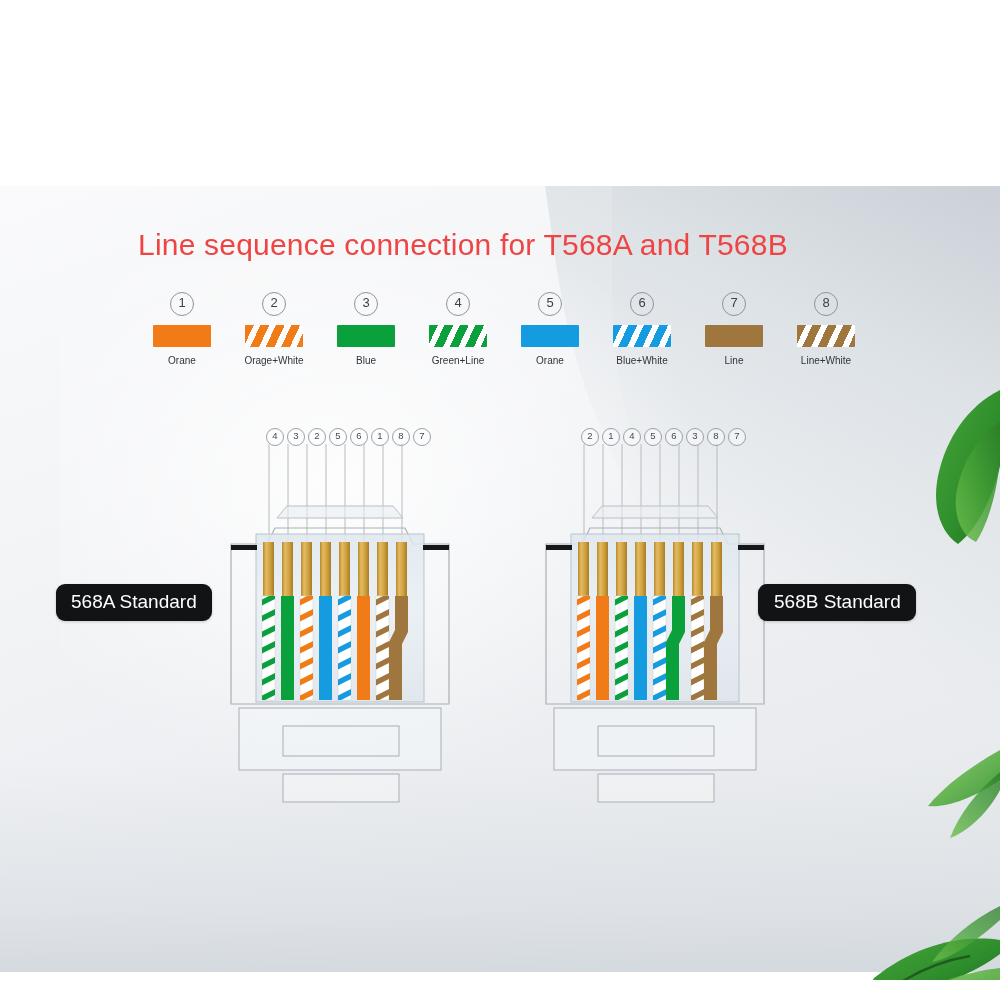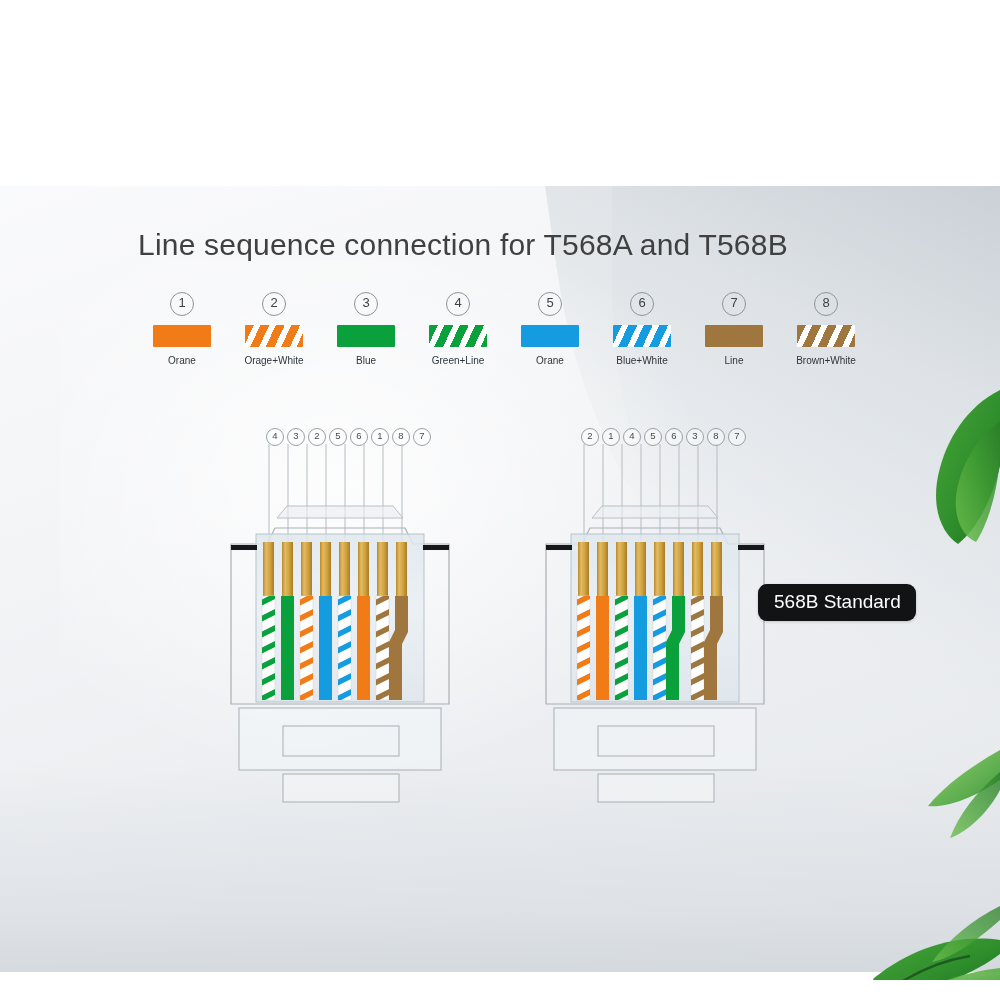--- a/index.html
+++ b/index.html
@@ -64,21 +64,21 @@
   
   .leaves { position: absolute; right: 0; top: 380px; width: 150px; height: 600px; }
   .leaves svg { display: block; }
 
   
   .title {
     position: absolute;
     left: 138px; top: 228px;
     font-size: 30px;
     font-weight: 400;
-    color: #404040;
+    color: #ef4444;
     letter-spacing: .2px;
     white-space: nowrap;
   }
 
   
   .legend {
     position: absolute;
     left: 136px; top: 292px;
     width: 736px;
     display: flex;
@@ -227,21 +227,21 @@
       <div class="lg-label">Blue+White</div>
     </div>
     <div class="legend-item">
       <div class="lg-num">7</div>
       <div class="lg-swatch" style="background:#a0763f"></div>
       <div class="lg-label">Line</div>
     </div>
     <div class="legend-item">
       <div class="lg-num">8</div>
       <div class="lg-swatch sw-striped" style="background-image:repeating-linear-gradient(115deg,#a0763f 0px,#a0763f 8px,#ffffff 8px,#ffffff 14px)"></div>
-      <div class="lg-label">Brown+White</div>
+      <div class="lg-label">Line+White</div>
     </div>
   </div>
 
   <div class="pinrow" style="left:266px; top:428px;">
     <div class="pin-circle">4</div>
     <div class="pin-circle">3</div>
     <div class="pin-circle">2</div>
     <div class="pin-circle">5</div>
     <div class="pin-circle">6</div>
     <div class="pin-circle">1</div>
@@ -382,20 +382,21 @@
 
         <path d="M170 152 L183 152 L183 188 L177 200 L177 256 L164 256 L164 198 L170 186 Z" fill="#a0763f"></path>
       </g>
 
       <rect x="14" y="264" width="202" height="62" fill="#f3f5f7" fill-opacity=".55" stroke="#aeb5bb" stroke-width="1.1"></rect>
       <rect x="58" y="282" width="116" height="30" fill="none" stroke="#aeb5bb" stroke-width="1.1"></rect>
       <rect x="58" y="330" width="116" height="28" fill="#f5f7f8" fill-opacity=".5" stroke="#aeb5bb" stroke-width="1.1"></rect>
     </svg>
   </div>
 
+  <div class="badge" style="left:56px; top:584px;">568A Standard</div>
 
   <div class="pinrow" style="left:581px; top:428px;">
     <div class="pin-circle">2</div>
     <div class="pin-circle">1</div>
     <div class="pin-circle">4</div>
     <div class="pin-circle">5</div>
     <div class="pin-circle">6</div>
     <div class="pin-circle">3</div>
     <div class="pin-circle">8</div>
     <div class="pin-circle">7</div>

